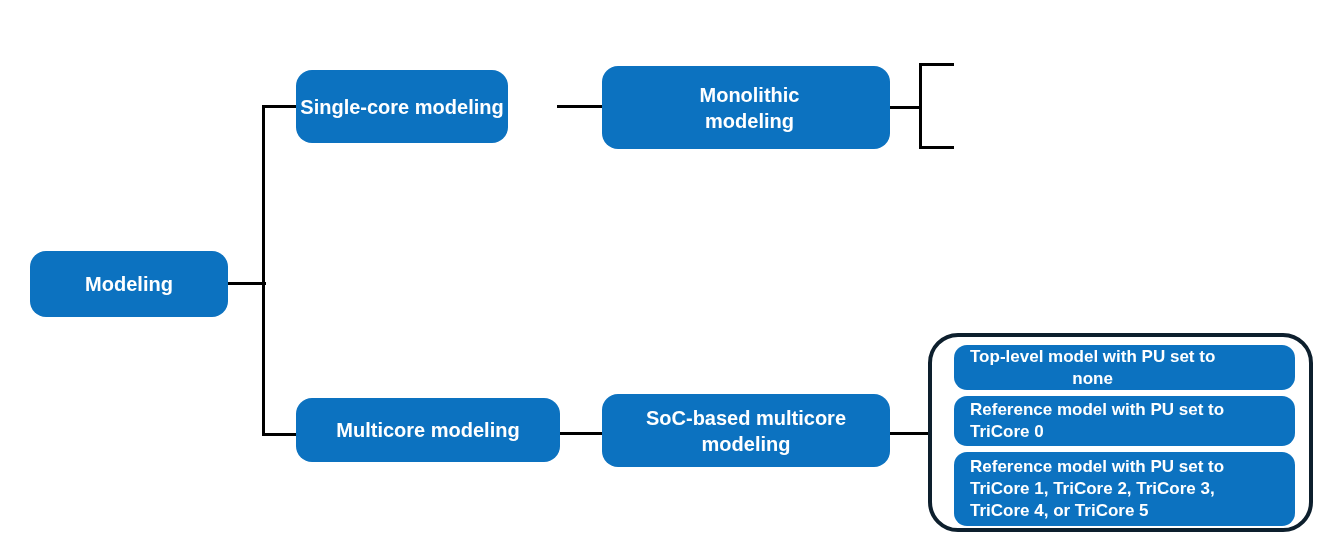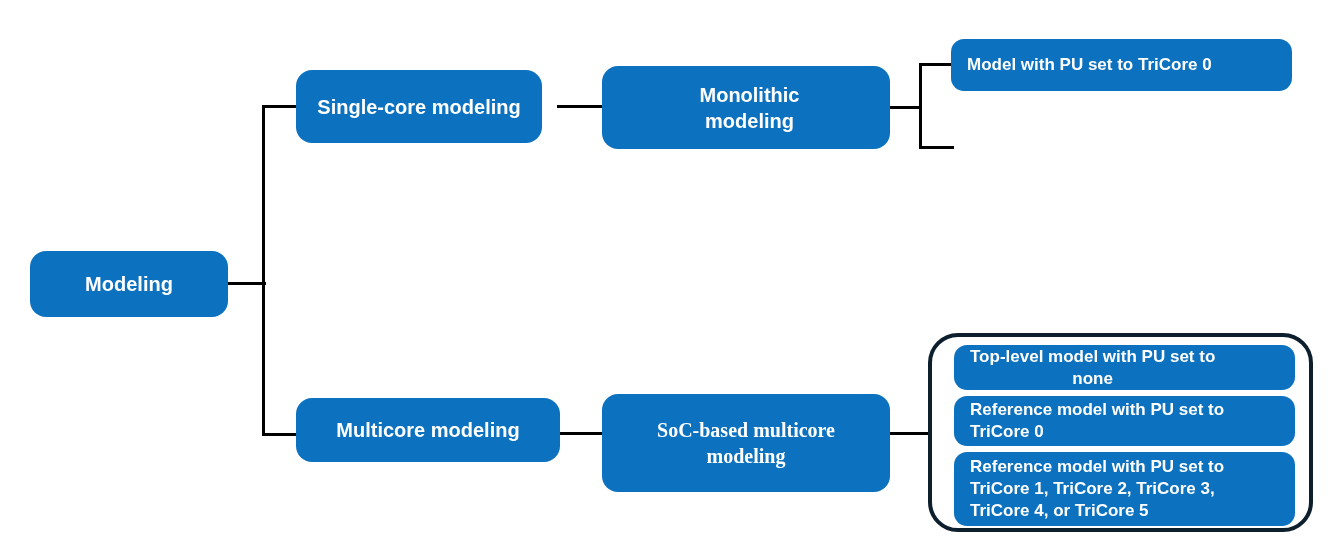--- a/index.html
+++ b/index.html
@@ -66,31 +66,30 @@
   <div class="line" style="left:557px; top:105px; width:48px; height:3px;"></div>
   <div class="line" style="left:557px; top:432px; width:48px; height:3px;"></div>
   <div class="line" style="left:888px; top:106px; width:34px; height:3px;"></div>
   <div class="line" style="left:919px; top:63px; width:3px; height:86px;"></div>
   <div class="line" style="left:919px; top:63px; width:35px; height:3px;"></div>
   <div class="line" style="left:919px; top:146px; width:35px; height:3px;"></div>
   <div class="line" style="left:888px; top:432px; width:42px; height:3px;"></div>
 
   <div class="node center" style="left:30px; top:251px; width:198px; height:66px;">Modeling</div>
 
-  <div class="node center" style="left:296px; top:70px; width:246px; height:73px;">Single-core modeling</div>
+  <div class="node center" style="left:296px; top:70px; width:212px; height:73px;">Single-core modeling</div>
 
   <div class="node center" style="left:602px; top:66px; width:288px; height:83px;padding-left:7px;">Monolithic
 modeling</div>
 
-  <div class="node leaf" style="left:951px; top:39px; width:341px; height:52px;">Model with PU set to TriCore 0</div>
 
 
   <div class="node center" style="left:296px; top:398px; width:264px; height:64px;">Multicore modeling</div>
 
-  <div class="node center" style="left:602px; top:394px; width:288px; height:98px;font-family:Liberation Serif, serif;">SoC-based multicore
+  <div class="node center" style="left:602px; top:394px; width:288px; height:73px;">SoC-based multicore
 modeling</div>
 
   <div class="group" style="left:928px; top:333px; width:385px; height:199px;">
     <div class="node leaf" style="left:22px; top:8px; width:341px; height:45px;text-align:center;">Top-level model with PU set to
 none</div>
     <div class="node leaf" style="left:22px; top:59px; width:341px; height:50px;">Reference model with PU set to
 TriCore 0</div>
     <div class="node leaf" style="left:22px; top:115px; width:341px; height:74px;">Reference model with PU set to
 TriCore 1, TriCore 2, TriCore 3,
 TriCore 4, or TriCore 5</div>

